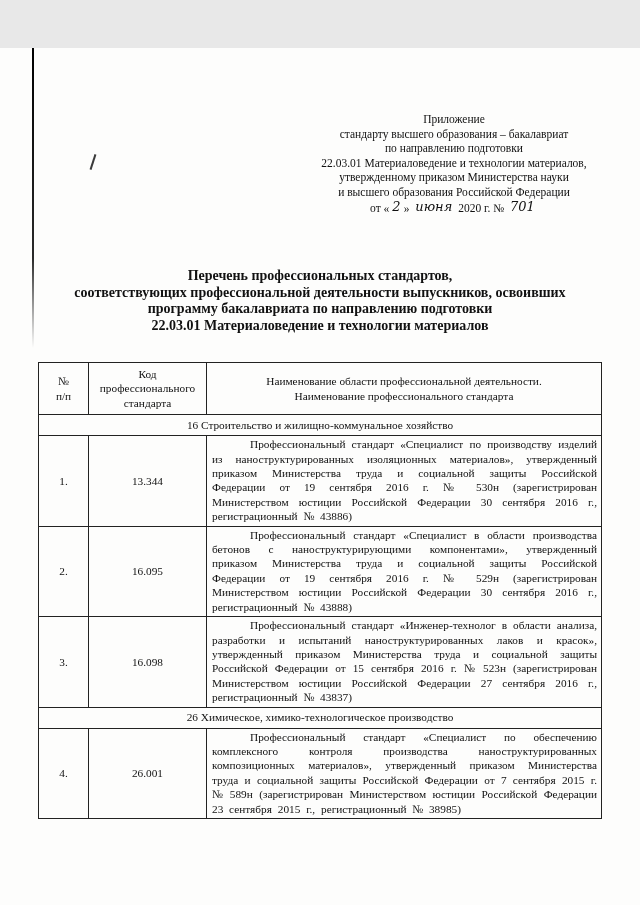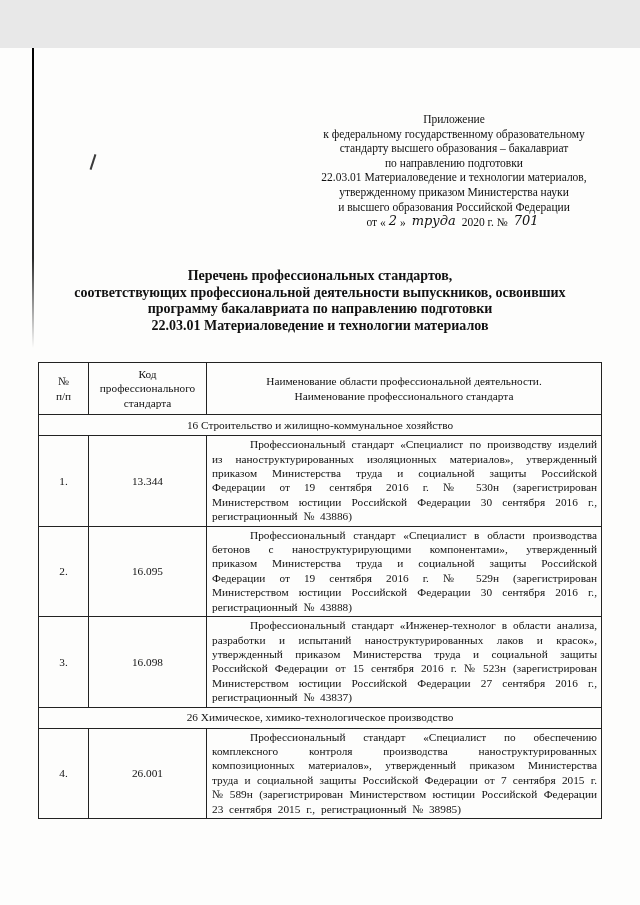--- a/index.html
+++ b/index.html
@@ -107,29 +107,28 @@
 </head>
 <body>
 
 <div class="page">
 
   <div class="scan-line-left"></div>
   <div class="scan-mark"></div>
 
   <div class="header-block">
     <div>Приложение</div>
-    <div>к федеральному государственному образовательному</div>
     <div>стандарту высшего образования – бакалавриат</div>
     <div>по направлению подготовки</div>
     <div>22.03.01 Материаловедение и технологии материалов,</div>
     <div>утвержденному приказом Министерства науки</div>
     <div>и высшего образования Российской Федерации</div>
     <div class="date-line">
       <span>от «</span><span class="hand">2</span><span>»</span>
-      <span class="hand">труда</span>
+      <span class="hand">июня</span>
       <span>2020 г. №</span>
       <span class="hand">701</span>
     </div>
   </div>
 
   <div class="title-block">
     <div>Перечень профессиональных стандартов,</div>
     <div>соответствующих профессиональной деятельности выпускников, освоивших</div>
     <div>программу бакалавриата по направлению подготовки</div>
     <div>22.03.01 Материаловедение и технологии материалов</div>

